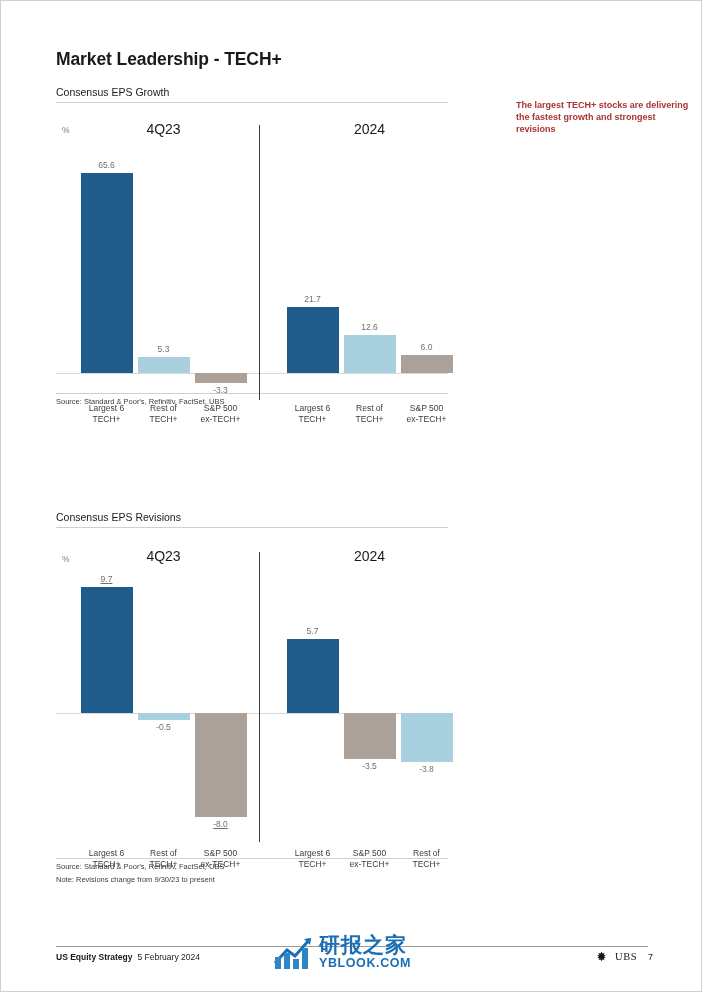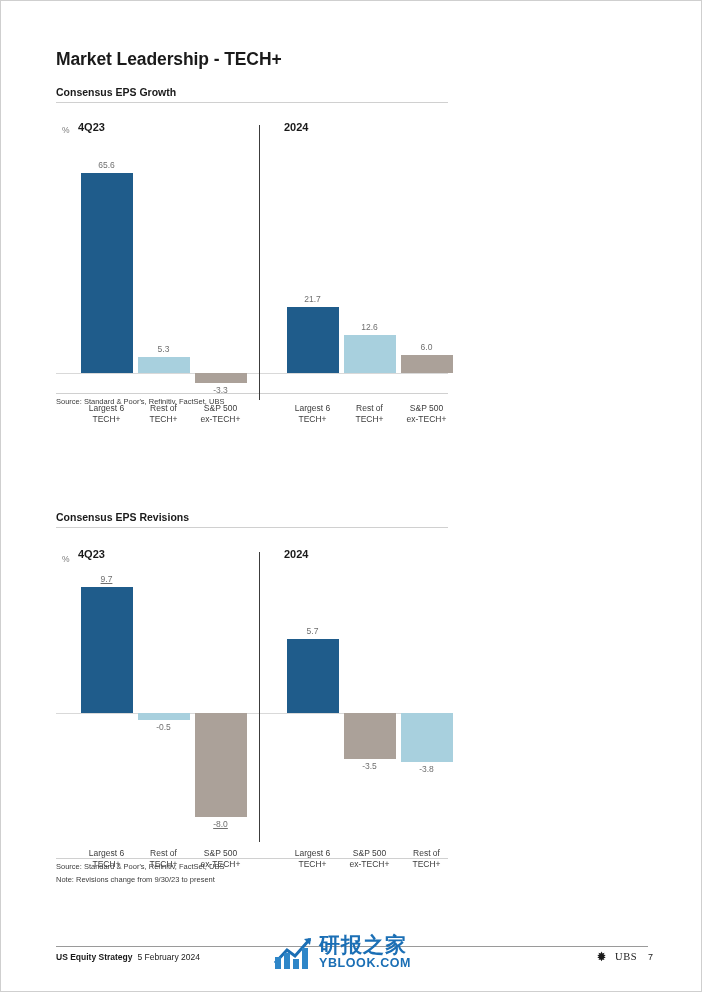--- a/index.html
+++ b/index.html
@@ -11,29 +11,30 @@
   .inner{position:absolute;left:55px;top:0;width:592px;height:992px;}
 
   .doc-title{
     position:absolute;left:0;top:48px;font-size:17.5px;font-weight:bold;
     color:#1a1a1a;letter-spacing:-0.1px;
   }
 
   
   .section{position:absolute;left:0;width:592px;}
   .sec-title{
-    font-size:10.5px;font-weight:bold;color:#1a1a1a;
+    font-size:10.5px;font-weight:normal;color:#1a1a1a;
     padding-bottom:4px;
   }
   .sec-rule{height:1px;background:#d0d0d0;width:392px;}
 
   .chart-area{position:relative;width:392px;}
 
   .panel-title{
-    position:absolute;font-size:11px;font-weight:bold;color:#1a1a1a;
+    position:absolute;font-size:14px;font-weight:normal;color:#1a1a1a;
+    text-align:center;
   }
   .pct{
     position:absolute;font-size:8.5px;color:#7a7a7a;
   }
   .divider{position:absolute;width:1px;background:#3c3c3c;}
   .zeroline{position:absolute;height:1px;background:#d9d9d9;width:392px;left:0;}
 
   .bar{position:absolute;}
   .blbl{
     position:absolute;font-size:8.5px;color:#6f6f6f;text-align:center;
@@ -173,20 +174,21 @@
           <div class="cat" style="left: 338px; width: 65px; top: 320px;">
             <div>Rest of</div>
             <div>TECH+</div>
           </div>
         </div>
       <div class="foot-rule"></div>
       <div class="src">Source: Standard &amp; Poor's, Refinitiv, FactSet, UBS</div>
       <div class="src">Note: Revisions change from 9/30/23 to present</div>
     </div>
 
+    <div class="callout">The largest TECH+ stocks are delivering the fastest growth and strongest revisions</div>
   </div>
 
   <div class="footer-rule"></div>
   <div class="footer-left">
     <b>US Equity Strategy</b><span class="date">5 February 2024</span>
   </div>
 
   <div class="wm">
     <svg class="wm-icon" width="40" height="38" viewBox="0 0 40 38">
       <path d="M2 30 L14 17 L22 23 L37 6" fill="none" stroke="#1b6fb5" stroke-width="3"></path>

